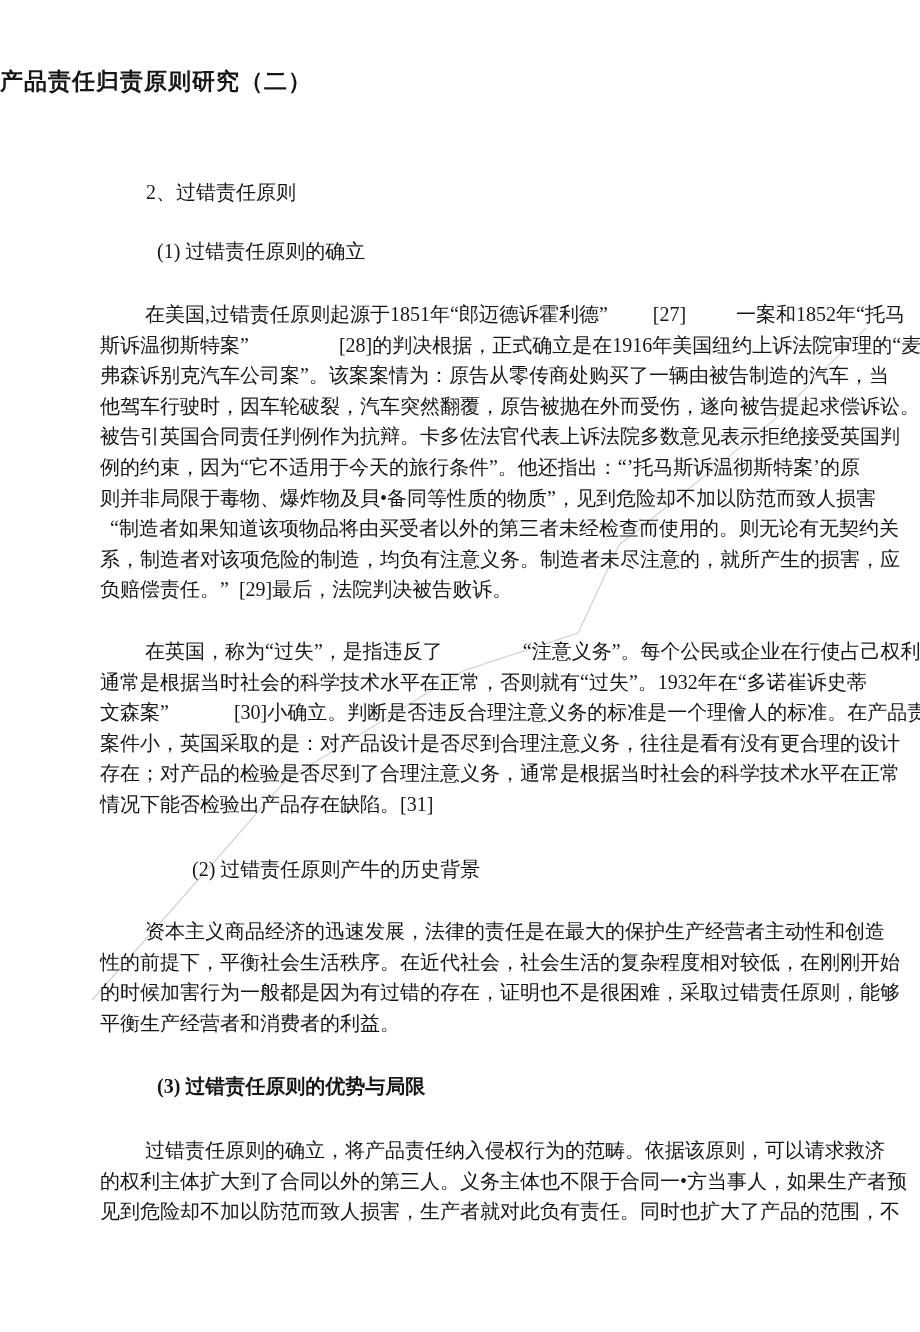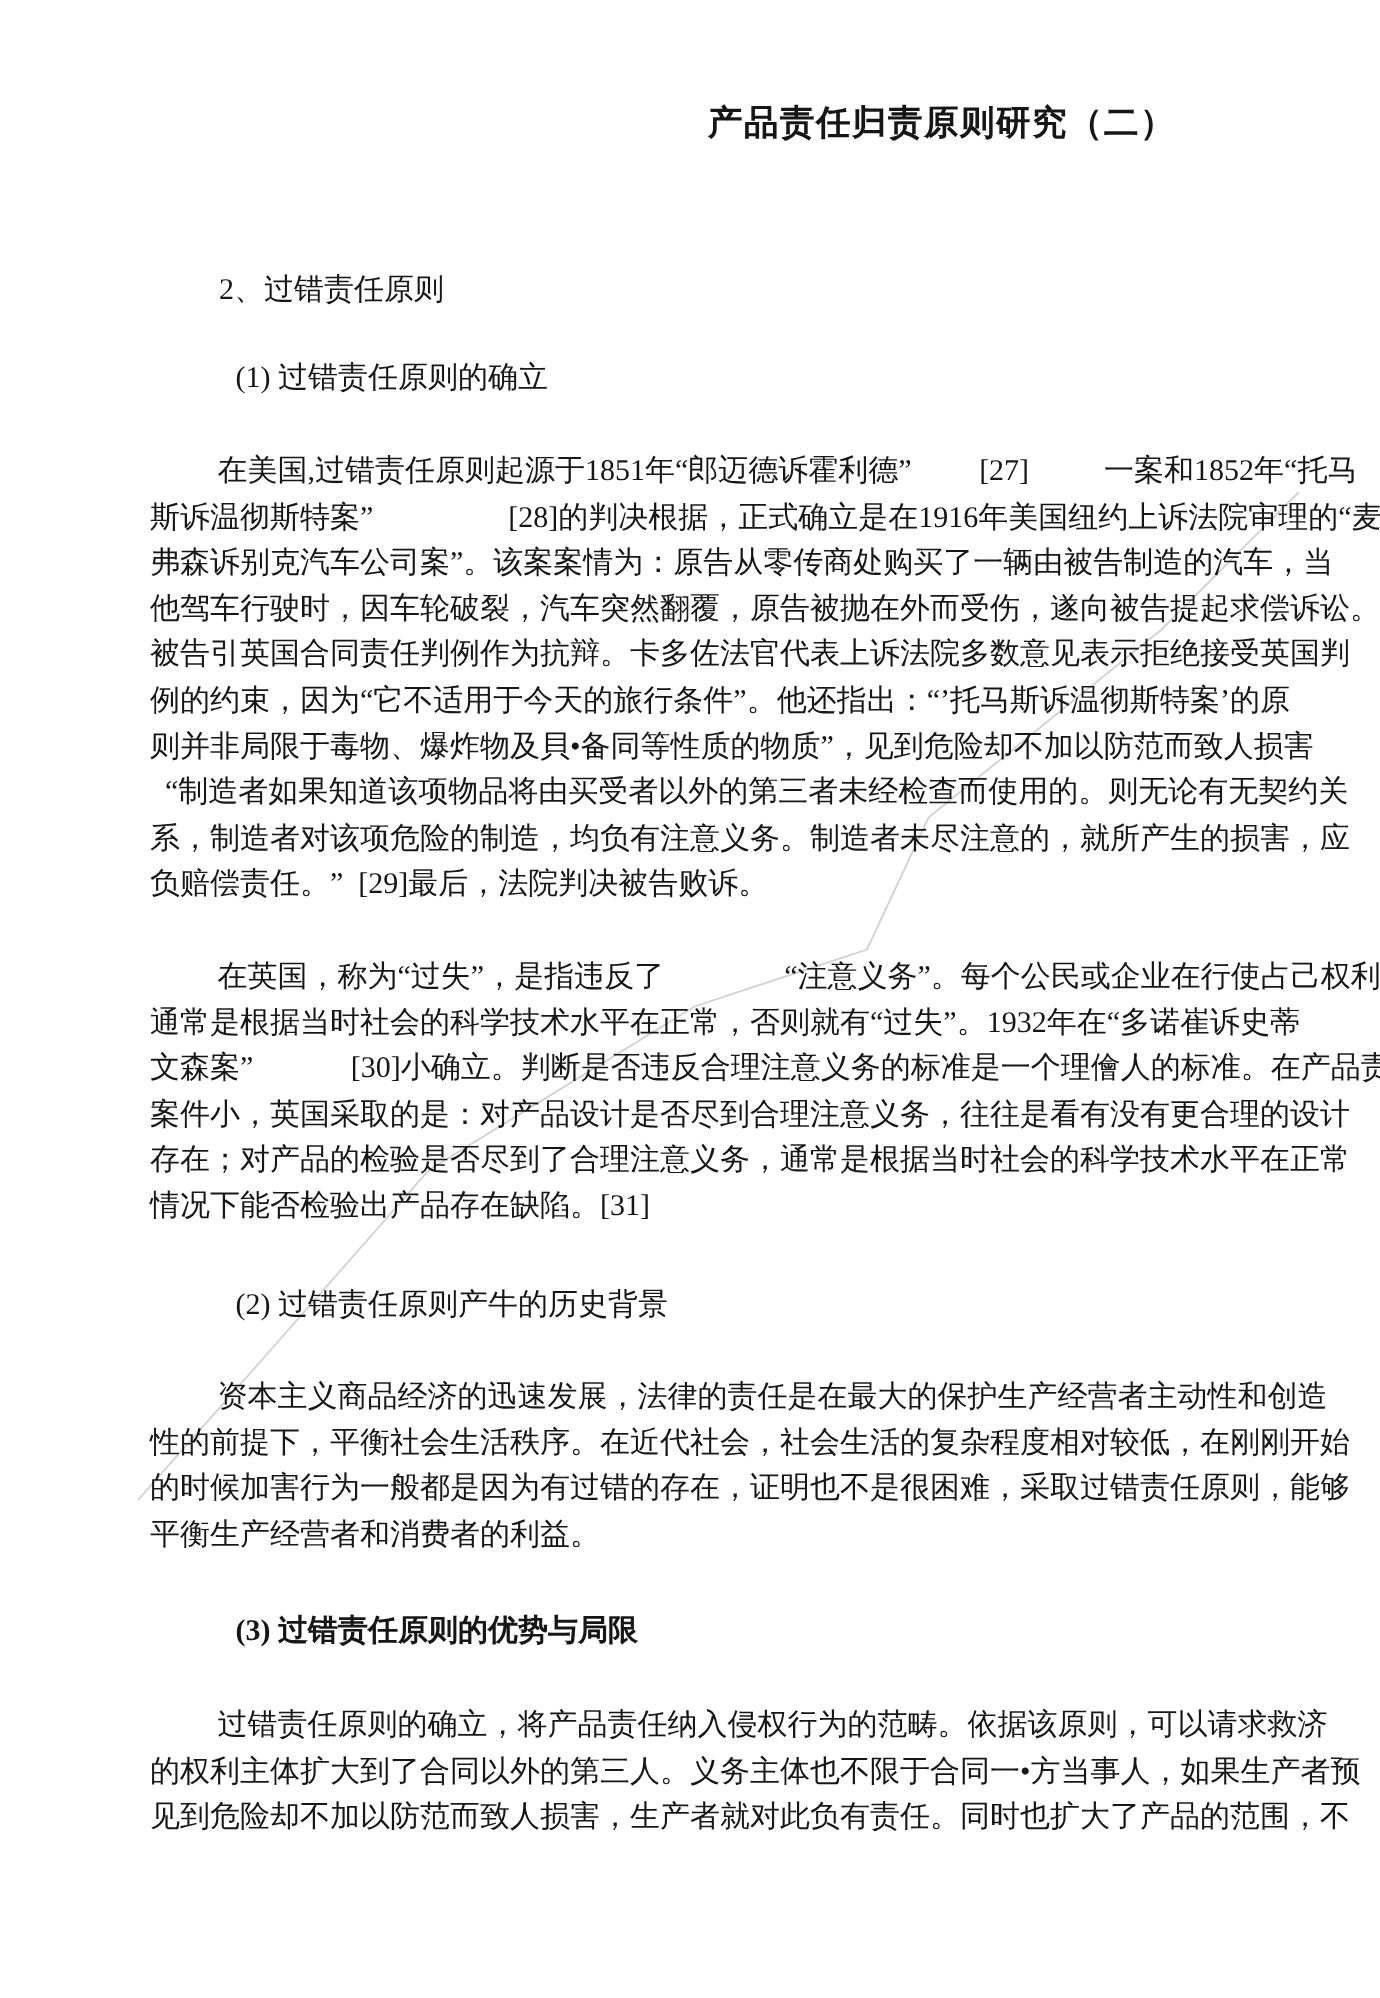--- a/index.html
+++ b/index.html
@@ -11,31 +11,31 @@
   }
   .page {
     position: relative;
     width: 920px; height: 1332px;
     background: #ffffff;
     overflow: hidden;
   }
   .artifact { position: absolute; left: 0; top: 0; z-index: 0; }
   .doc-title {
     position: absolute; top: 66px; left: 0; width: 784px;
-    text-align: right;
+    text-align: left;
     font-size: 23px; font-weight: 700; letter-spacing: 1px;
     z-index: 1;
   }
   .h-sec {
     position: absolute; left: 146px; top: 179px;
     font-size: 20px; z-index: 1; white-space: pre; text-align: right;
   }
   .h-sub { position: absolute; left: 157px; font-size: 20px; z-index: 1; white-space: pre; text-align: center; }
   .h-sub1 { top: 238px; }
-  .h-sub2 { top: 856px; }
+  .h-sub2 { top: 856px; margin-left: 35px; }
   .h-sub3 { top: 1073px; font-weight: bold; }
   .para { position: absolute; left: 100px; width: 800px; z-index: 1; }
   .p0 { top: 299px; }
   .p1 { top: 636px; }
   .p2 { top: 916px; }
   .p3 { top: 1135px; }
   .line {
     white-space: pre;
     font-size: 20px;
     line-height: 30.6px;

